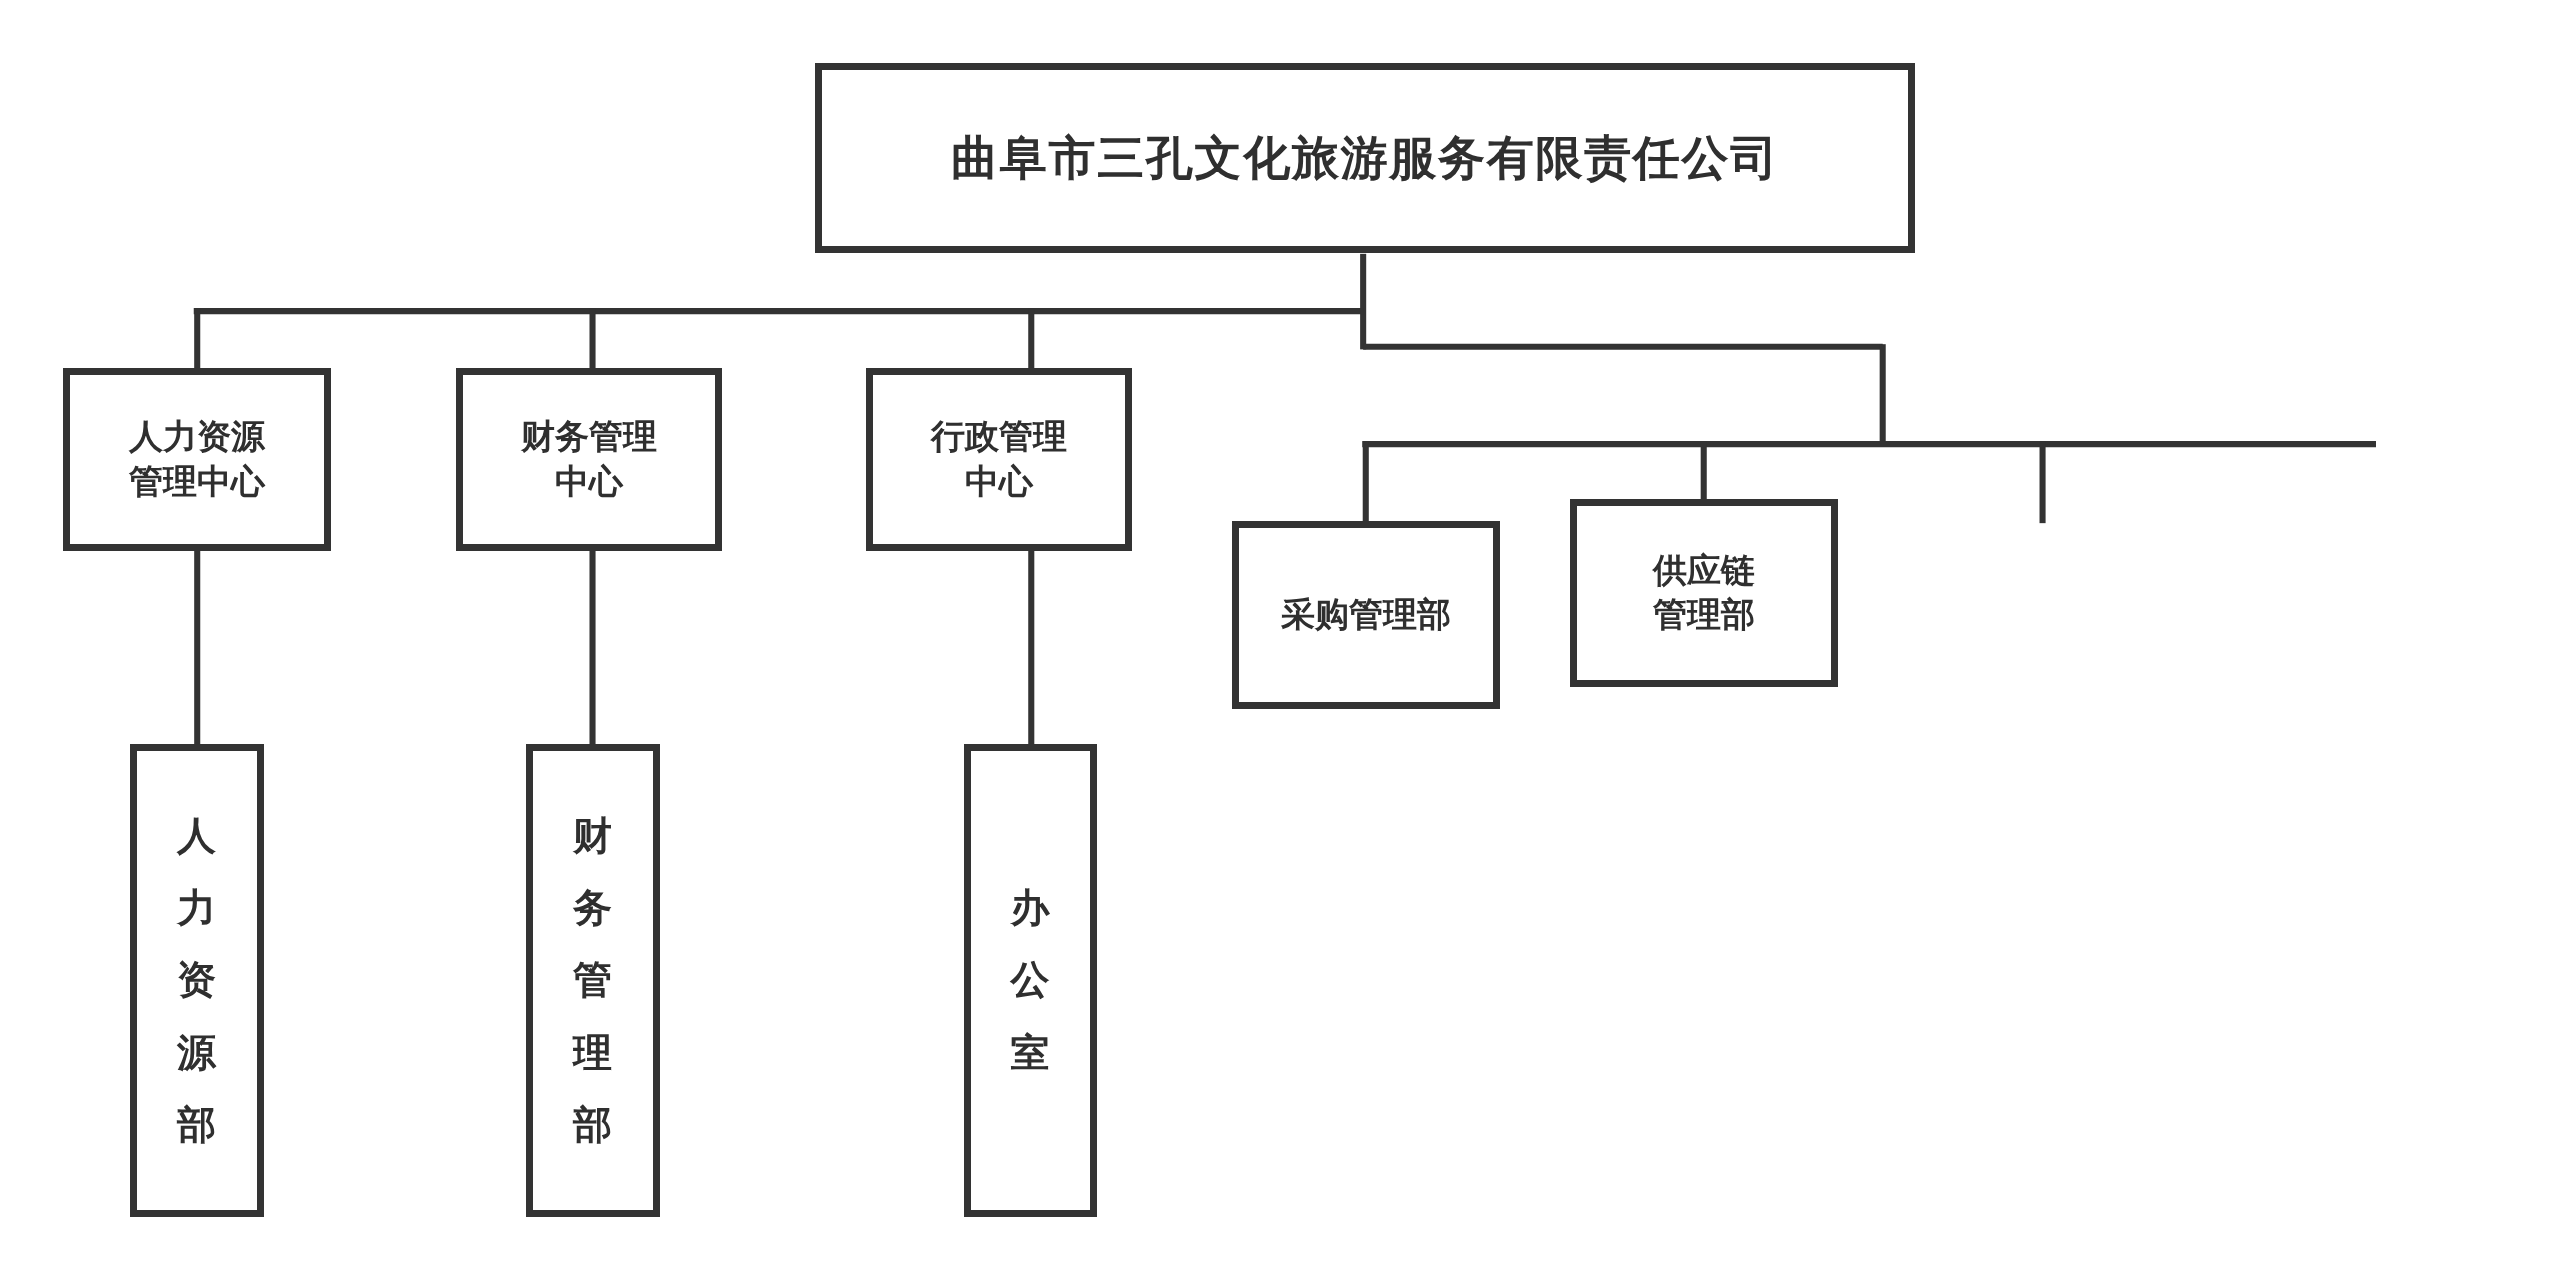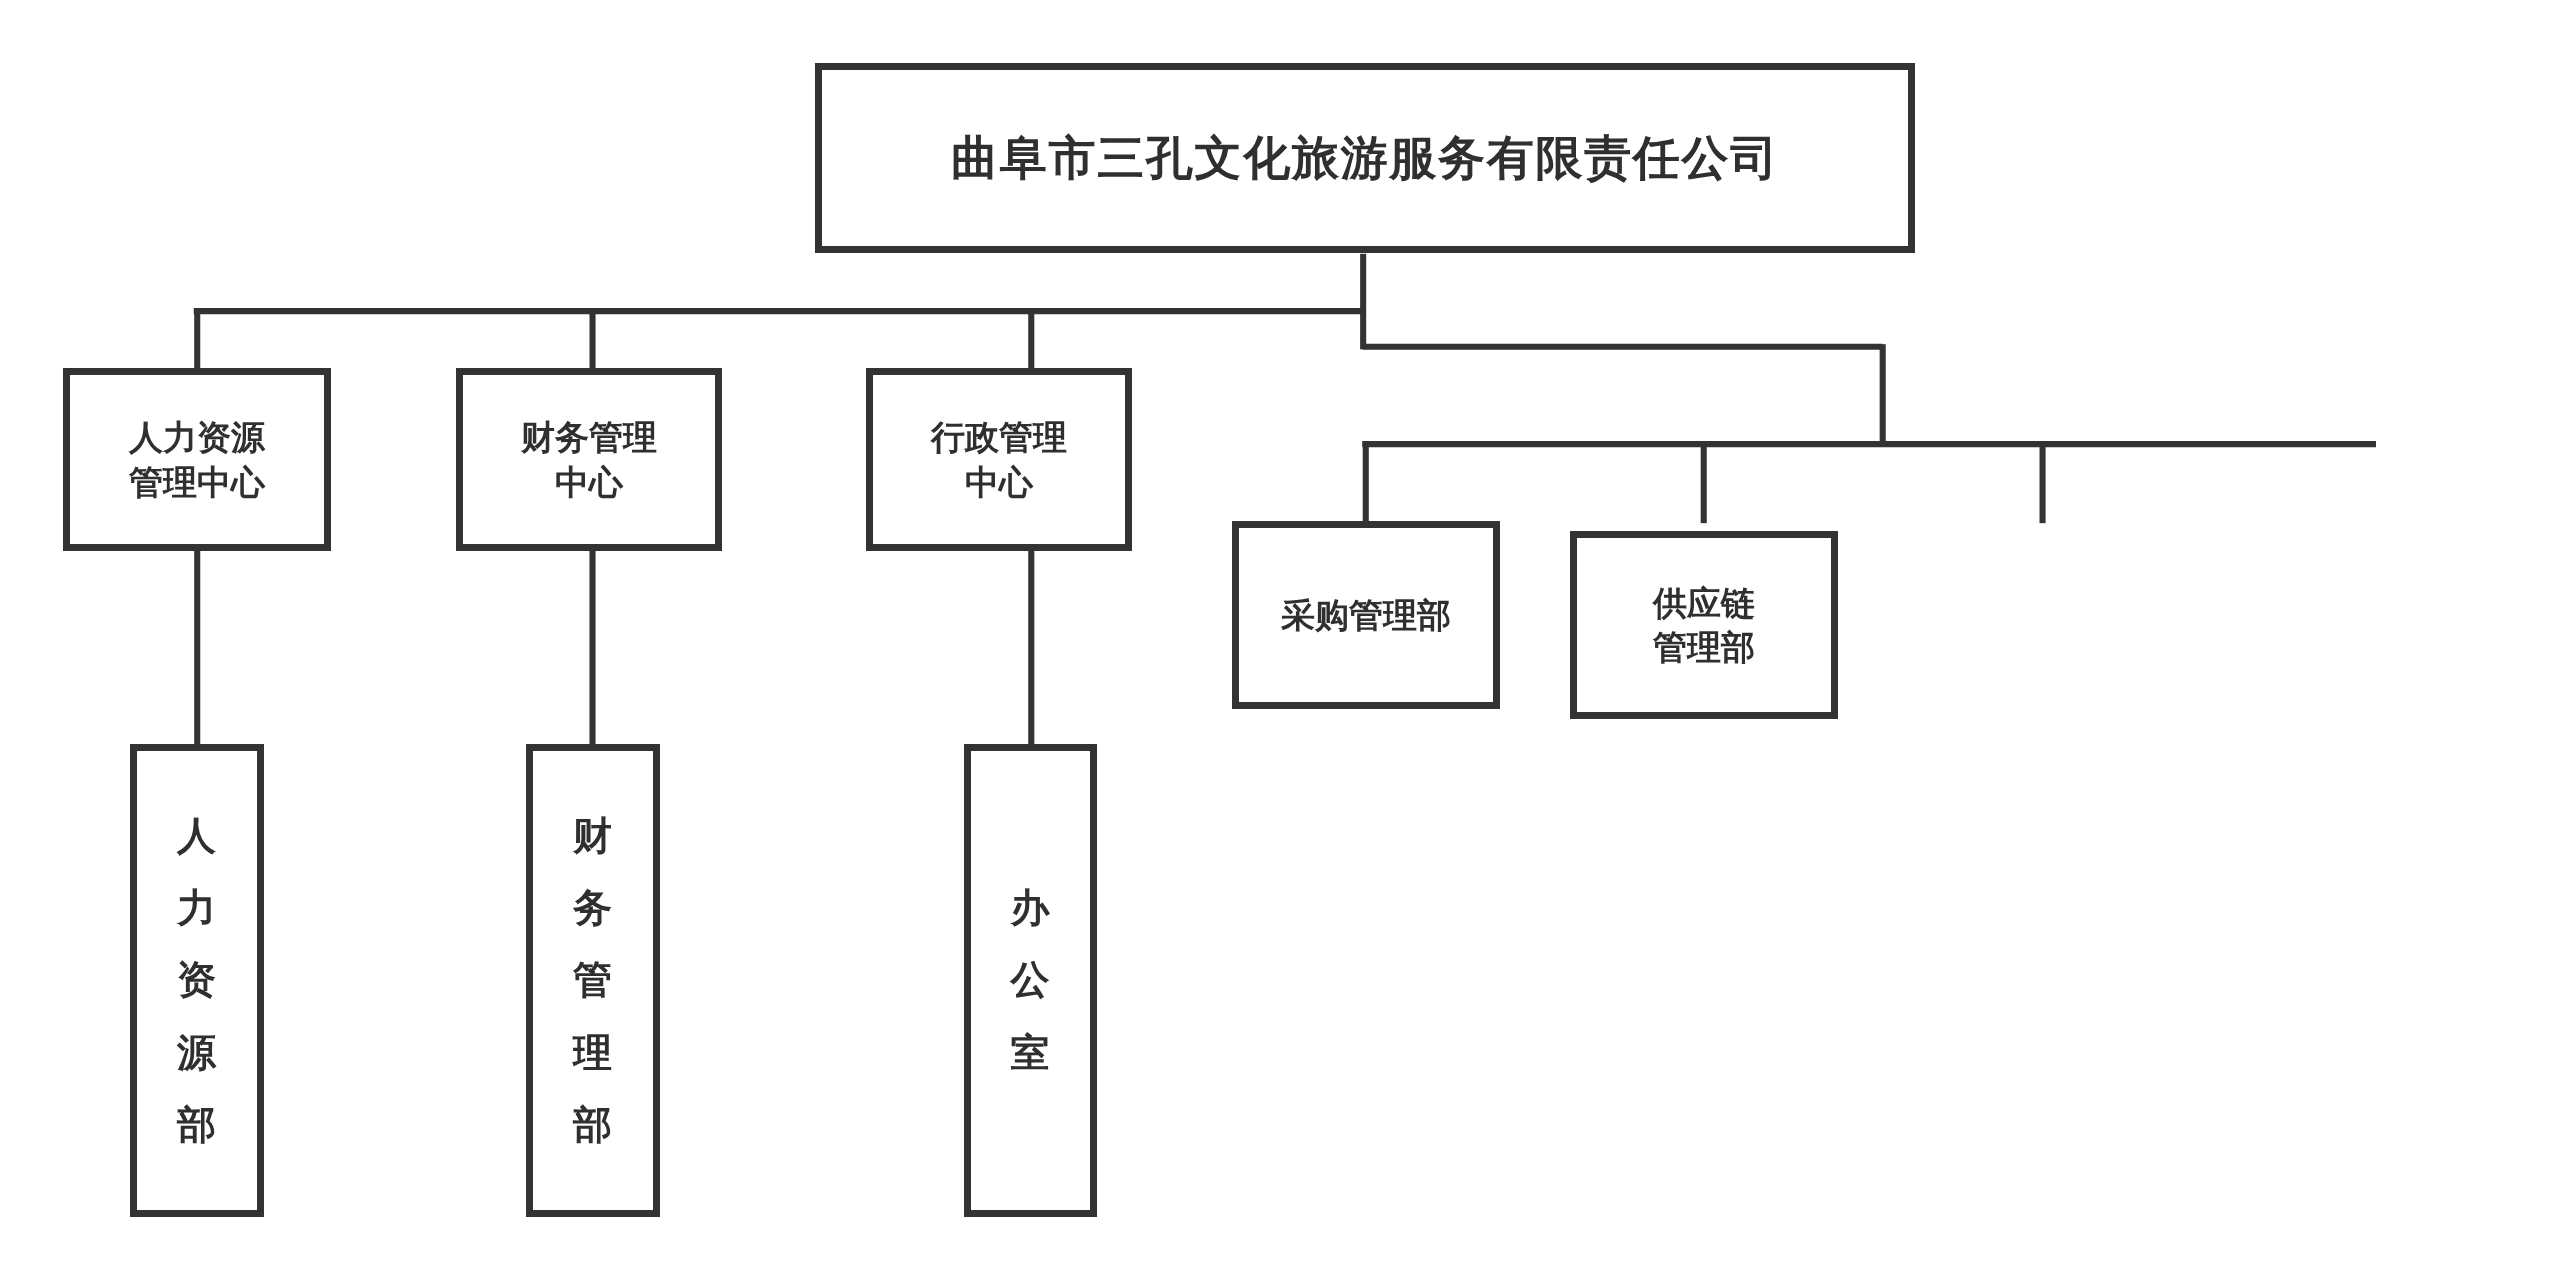--- a/index.html
+++ b/index.html
@@ -10,21 +10,21 @@
     --page-bg: #ffffff;
   }
   * { margin: 0; padding: 0; }
   html, body { background: var(--page-bg); }
   .canvas {
     position: relative;
     width: 2376px;
     height: 1280px;
     background: var(--page-bg);
     overflow: hidden;
-    font-family: Liberation Sans, sans-serif;
+    font-family: Liberation Serif, serif;
   }
   #connectors {
     position: absolute;
     left: 0; top: 0;
     width: 2576px; height: 1280px;
   }
   #connectors line {
     stroke: var(--line-color);
     stroke-width: 7;
   }
@@ -84,21 +84,21 @@
 
   <div class="node lv2-node" style="left:866px; top:368px; width:266px; height:183px;">
     <span>行政管理
 中心</span>
   </div>
 
   <div class="node lv2-node" style="left:1232px; top:521px; width:268px; height:188px;">
     <span>采购管理部</span>
   </div>
 
-  <div class="node lv2-node" style="left:1570px; top:531px; width:268px; height:188px;">
+  <div class="node lv2-node" style="left:1570px; top:499px; width:268px; height:188px;">
     <span>供应链
 管理部</span>
   </div>
 
 
 
   <div class="node vert-node" style="left:130px; top:744px; width:134px; height:473px;">
     <span>人
 力
 资

